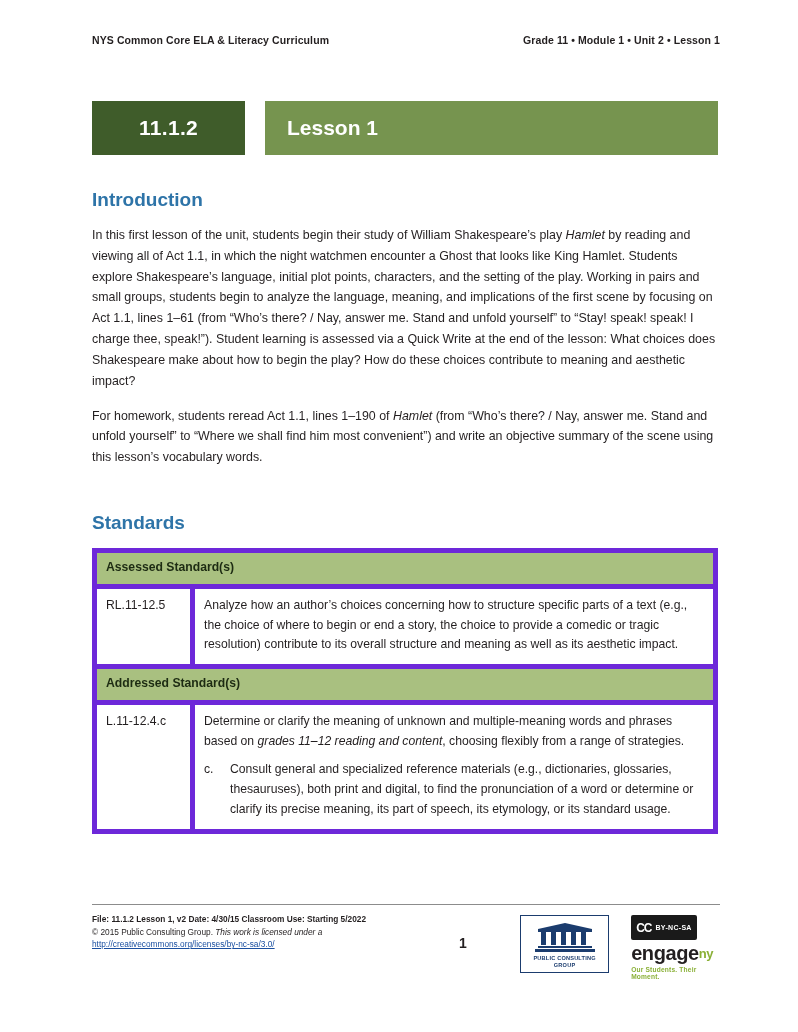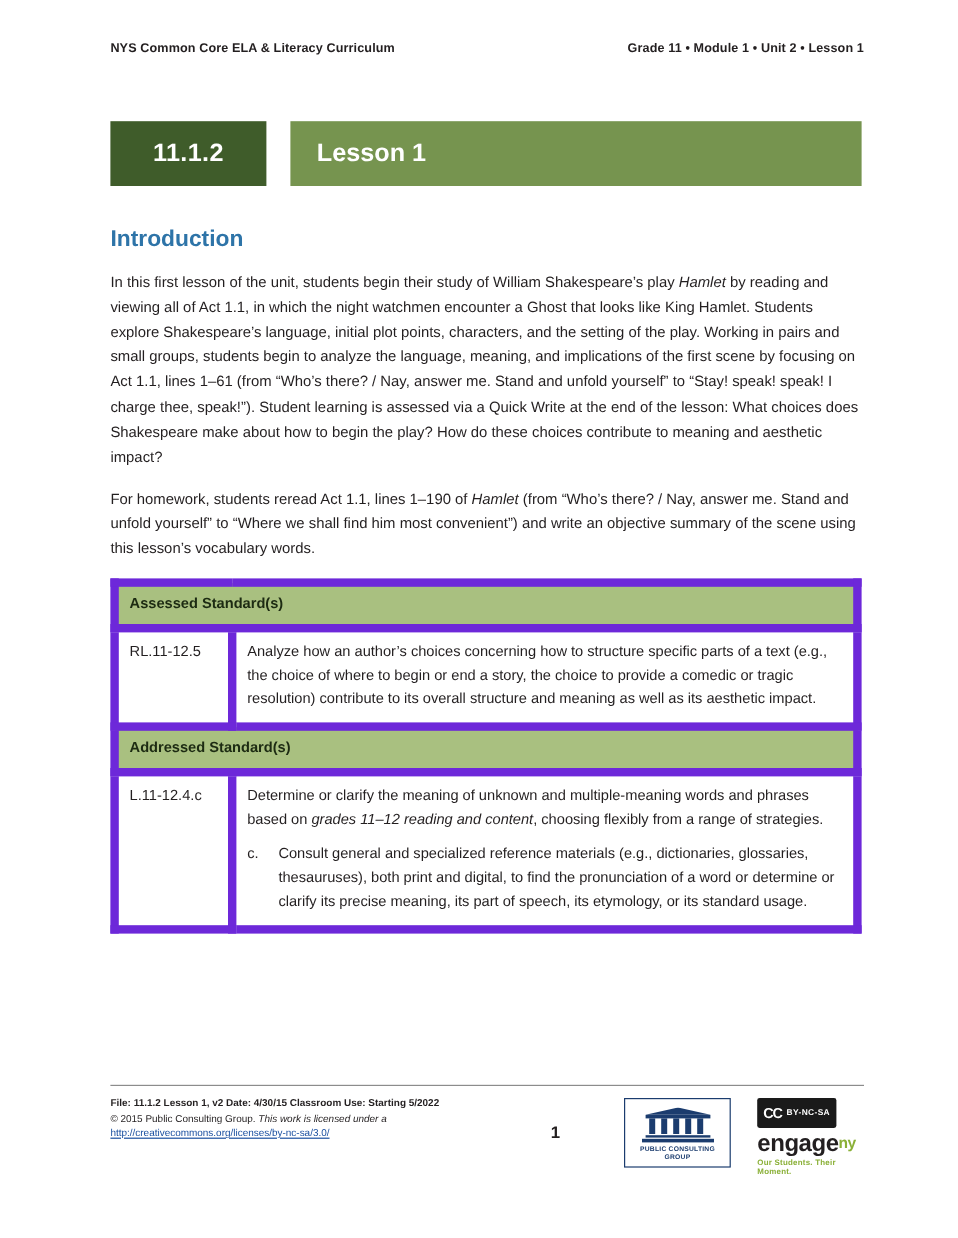--- a/index.html
+++ b/index.html
@@ -37,21 +37,21 @@
   
   .banner {
     margin-top: 48px;
     display: flex;
     height: 54px;
     width: 626px;
   }
   .banner-num {
     background: #3f5c2a;
     color: #ffffff;
-    width: 130px;
+    width: 153px;
     display: flex;
     align-items: center;
     justify-content: center;
     font-size: 21px;
     font-weight: bold;
     letter-spacing: 0.3px;
   }
   .banner-title {
     background: #76944f;
     color: #ffffff;
@@ -80,21 +80,21 @@
     color: #231f20;
   }
   em { font-style: italic; }
   
   table.std {
     width: 626px;
     border-collapse: collapse;
     font-size: 12.2px;
   }
   table.std td, table.std th {
-    border: 7px solid #6d28d9;
+    border: 5px solid #6d28d9;
     vertical-align: top;
     padding: 7px 9px 9px 9px;
     line-height: 1.62;
   }
   table.std th.hdr {
     background: #a9c080;
     color: #1d2b12;
     text-align: left;
     font-weight: bold;
     padding: 5px 9px 6px 9px;
@@ -233,20 +233,21 @@
     <div class="banner-num">11.1.2</div>
     <div class="banner-title">Lesson 1</div>
   </div>
 
   <h2 class="section-title">Introduction</h2>
 
   <p class="body"><span>In this first lesson of the unit, students begin their study of William Shakespeare’s play </span><em>Hamlet</em><span> by reading and viewing all of Act 1.1, in which the night watchmen encounter a Ghost that looks like King Hamlet. Students explore Shakespeare’s language, initial plot points, characters, and the setting of the play. Working in pairs and small groups, students begin to analyze the language, meaning, and implications of the first scene by focusing on Act 1.1, lines 1–61 (from “Who’s there? / Nay, answer me. Stand and unfold yourself” to “Stay! speak! speak! I charge thee, speak!”). Student learning is assessed via a Quick Write at the end of the lesson: What choices does Shakespeare make about how to begin the play? How do these choices contribute to meaning and aesthetic impact?</span></p>
 
   <p class="body"><span>For homework, students reread Act 1.1, lines 1–190 of </span><em>Hamlet</em><span> (from “Who’s there? / Nay, answer me. Stand and unfold yourself” to “Where we shall find him most convenient”) and write an objective summary of the scene using this lesson’s vocabulary words.</span></p>
 
+  <h2 class="section-title standards">Standards</h2>
 
   <table class="std">
     <tbody>
         <tr>
       <th class="hdr" colspan="2">Assessed Standard(s)</th>
     </tr>
     <tr>
       <td class="code">RL.11-12.5</td>
       <td>Analyze how an author’s choices concerning how to structure specific parts of a text (e.g., the choice of where to begin or end a story, the choice to provide a comedic or tragic resolution) contribute to its overall structure and meaning as well as its aesthetic impact.</td>
     </tr>

